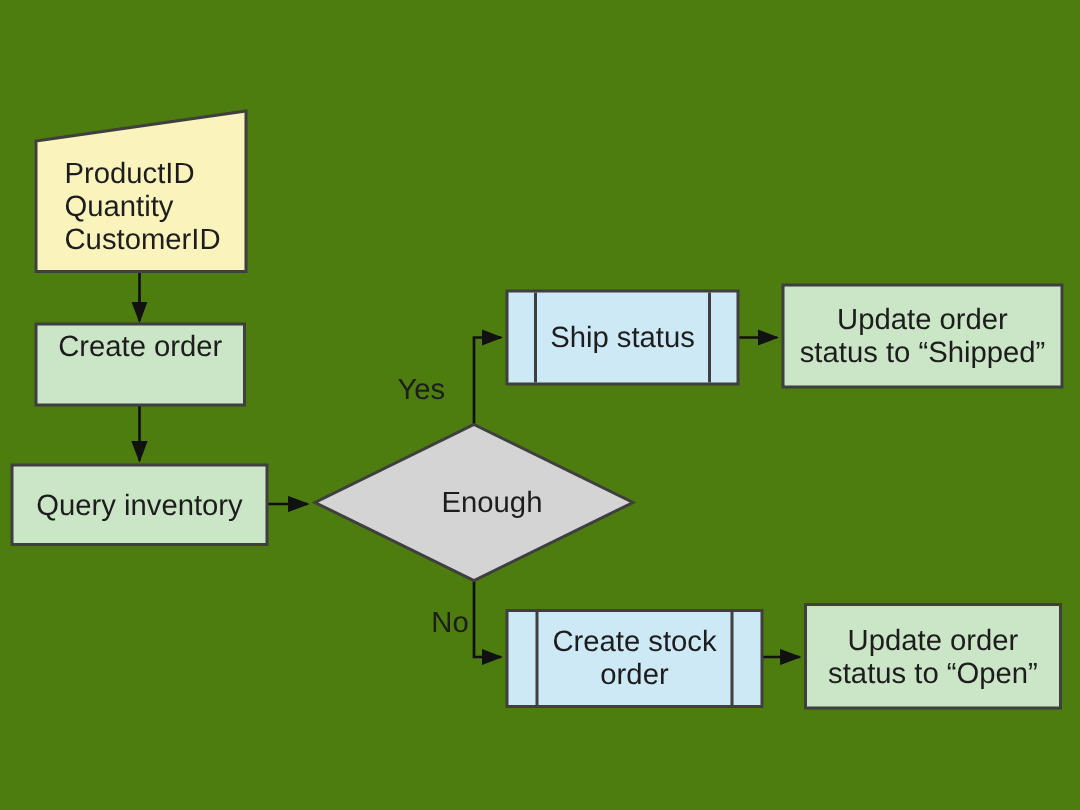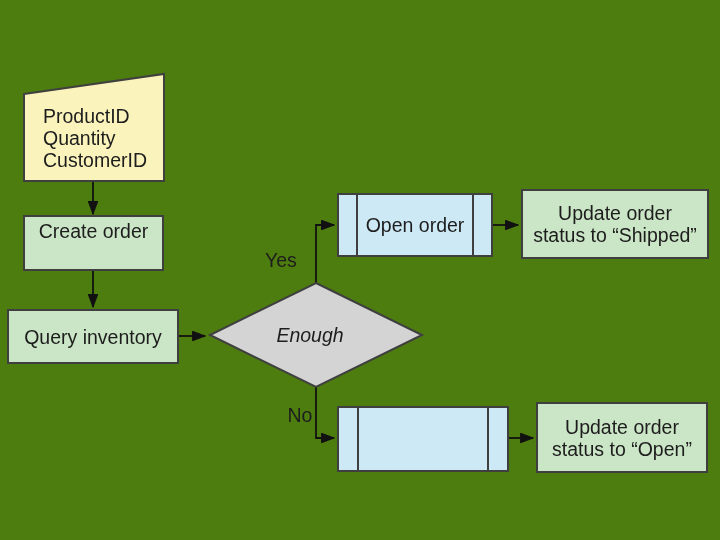--- a/index.html
+++ b/index.html
@@ -13,21 +13,21 @@
   .connector{stroke:#111111;stroke-width:1.8;fill:none;}
   .lbl{
     position:absolute;display:flex;flex-direction:column;
     align-items:center;justify-content:center;text-align:center;
     font-size:19.5px;line-height:22px;color:#1d1d1d;
     pointer-events:none;white-space:nowrap;
   }
   .lbl-input{left:43px;top:94px;width:120px;height:87px;align-items:flex-start;text-align:left;}
   .lbl-create-order{left:24px;top:204px;width:139px;height:54px;}
   .lbl-query-inventory{left:8px;top:310px;width:170px;height:53px;}
-  .lbl-decision{left:204px;top:283px;width:212px;height:104px;font-style:italic;}
+  .lbl-decision{left:222px;top:283px;width:212px;height:104px;}
   .lbl-ship-order{left:338px;top:194px;width:154px;height:62px;}
   .lbl-update-shipped{left:522px;top:190px;width:186px;height:68px;}
   .lbl-create-stock{left:338px;top:407px;width:170px;height:64px;}
   .lbl-update-open{left:537px;top:403px;width:170px;height:69px;}
   .branch-lbl{
     position:absolute;font-size:19.5px;line-height:22px;color:#1d1d1d;
     pointer-events:none;white-space:nowrap;
   }
   .branch-yes{left:265px;top:249px;width:46px;text-align:left;}
   .branch-no{left:282px;top:404px;width:36px;text-align:center;}
@@ -89,28 +89,32 @@
 
   <div class="lbl lbl-query-inventory">
     <span>Query inventory</span>
   </div>
 
   <div class="lbl lbl-decision">
     <span>Enough</span>
   </div>
 
   <div class="lbl lbl-ship-order">
-    <span>Open order</span>
+    <span>Ship status</span>
   </div>
 
   <div class="lbl lbl-update-shipped">
     <span>Update order</span>
     <span>status to “Shipped”</span>
   </div>
 
+  <div class="lbl lbl-create-stock">
+    <span>Create stock</span>
+    <span>order</span>
+  </div>
 
   <div class="lbl lbl-update-open">
     <span>Update order</span>
     <span>status to “Open”</span>
   </div>
 
   <div class="branch-lbl branch-yes">Yes</div>
   <div class="branch-lbl branch-no">No</div>
 
 </div>

